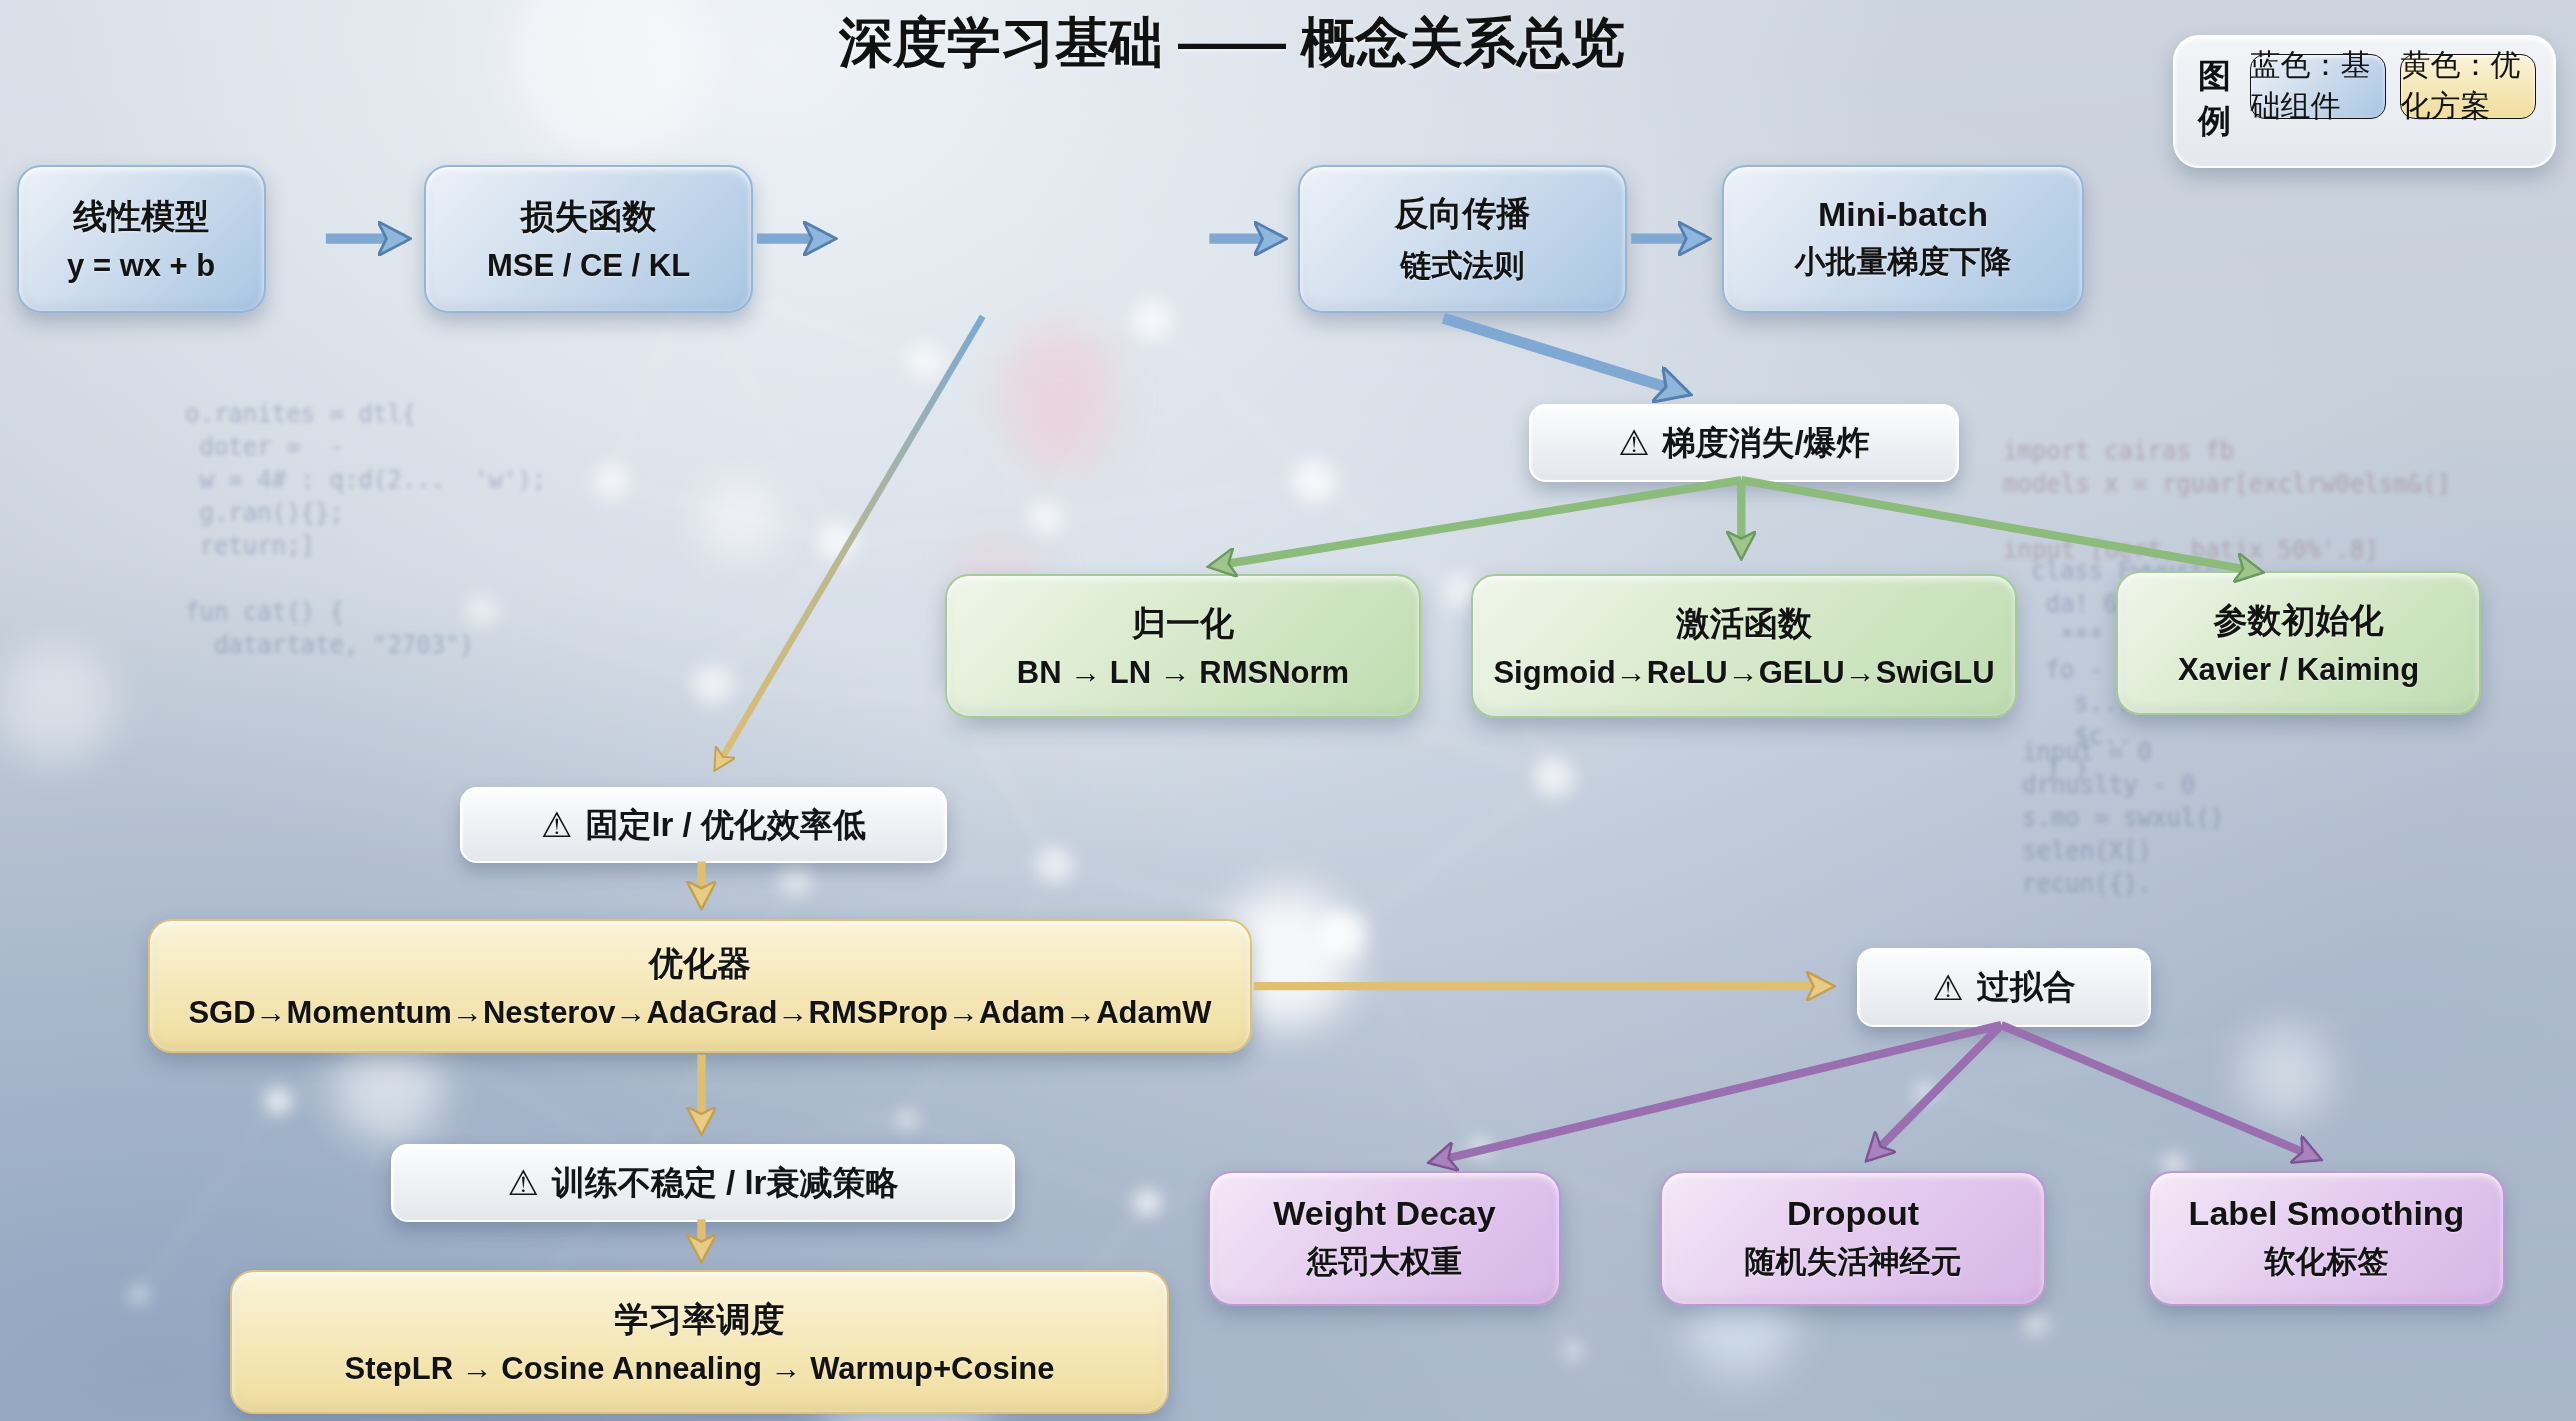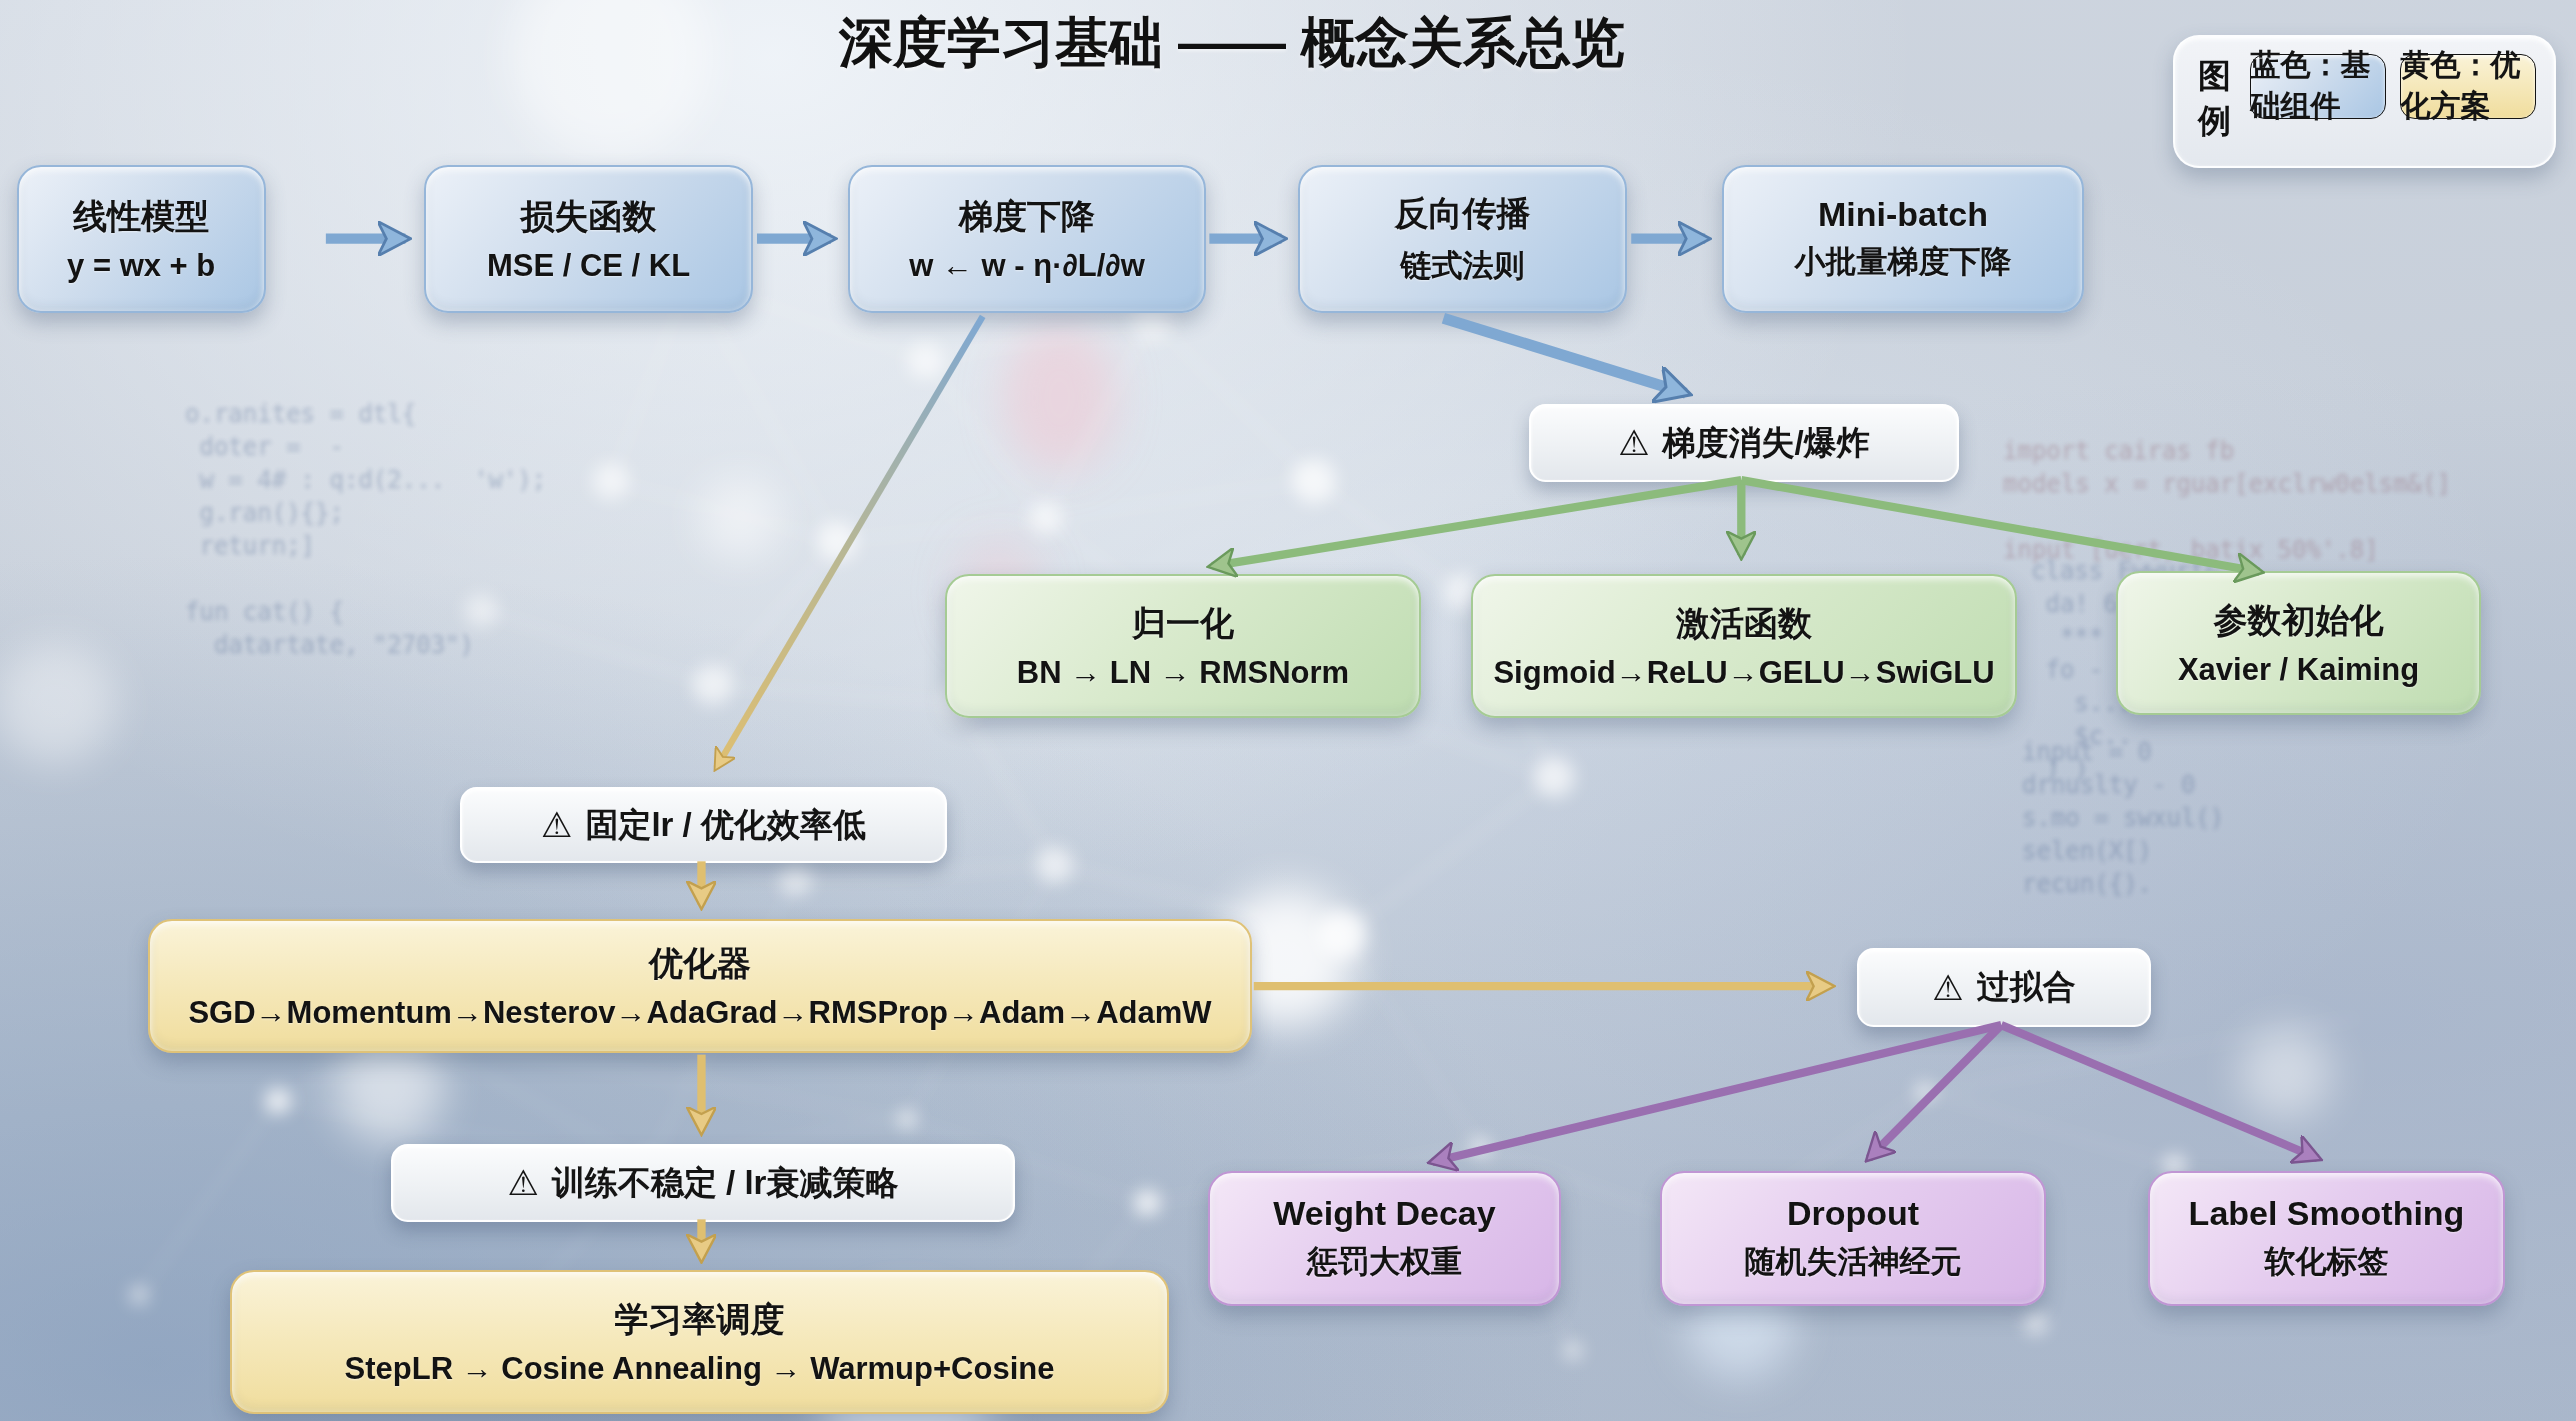--- a/index.html
+++ b/index.html
@@ -76,21 +76,21 @@
     background:linear-gradient(180deg,rgba(250,251,253,0.82),rgba(233,237,242,0.82));
     border:2.8px solid rgba(255,255,255,0.9);border-radius:26px;
     box-shadow:0 9.3px 20.4px rgba(62,82,112,0.28), inset 0 1.9px 4.6px #fff;
     padding:16.7px 18.5px 20.4px;box-sizing:border-box;
     display:flex;flex-direction:row;gap:14px;
   }
   .legend-title{font-size:33px;font-weight:bold;text-align:center;color:#111;margin-bottom:1.9px;}
   .legend-item{
     height:63px;border-radius:15px;border:1.9px solid;
     display:flex;align-items:center;justify-content:center;
-    font-size:30px;font-weight:bold;color:#141414;
+    font-size:30px;font-weight:normal;color:#141414;
     box-shadow:inset 0 1.9px 4.6px rgba(255,255,255,0.8);
   }
 </style>
 </head>
 <body>
 
 <div class="stage">
 
   <div class="bg"></div>
 
@@ -183,24 +183,20 @@
   <h1 id="title">深度学习基础 —— 概念关系总览</h1>
 
   <div class="node blue" id="node-linear">
     <div class="l1">线性模型</div>
     <div class="l2">y = wx + b</div>
   </div>
   <div class="node blue" id="node-loss">
     <div class="l1">损失函数</div>
     <div class="l2">MSE / CE / KL</div>
   </div>
-  <div class="node blue" id="node-gd">
-    <div class="l1">梯度下降</div>
-    <div class="l2">w ← w - η·∂L/∂w</div>
-  </div>
   <div class="node blue" id="node-bp">
     <div class="l1">反向传播</div>
     <div class="l2">链式法则</div>
   </div>
   <div class="node blue" id="node-minibatch">
     <div class="l1">Mini-batch</div>
     <div class="l2">小批量梯度下降</div>
   </div>
 
   <div class="warn" id="warn-vanish">

